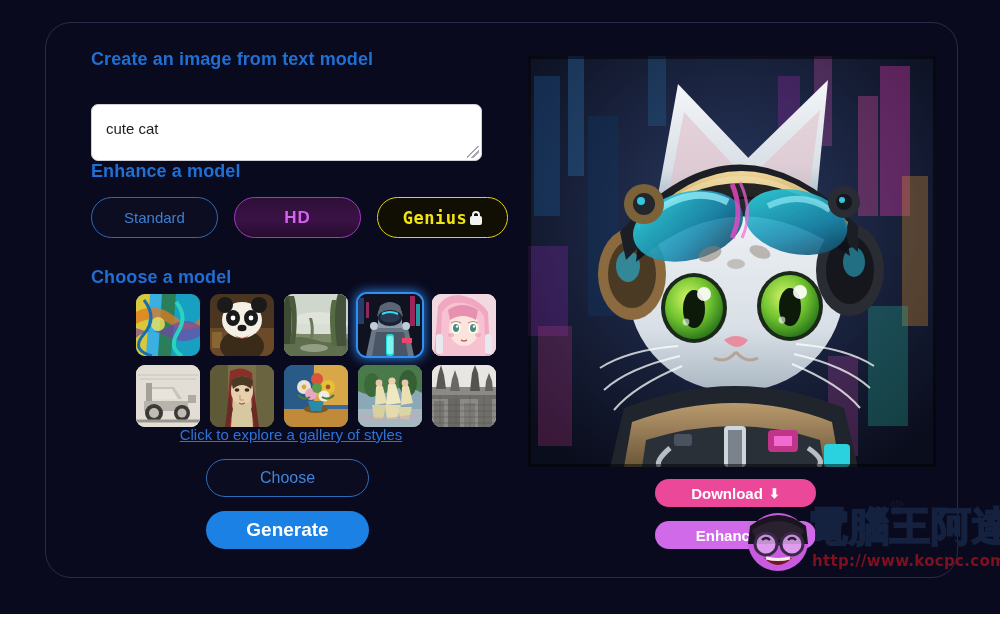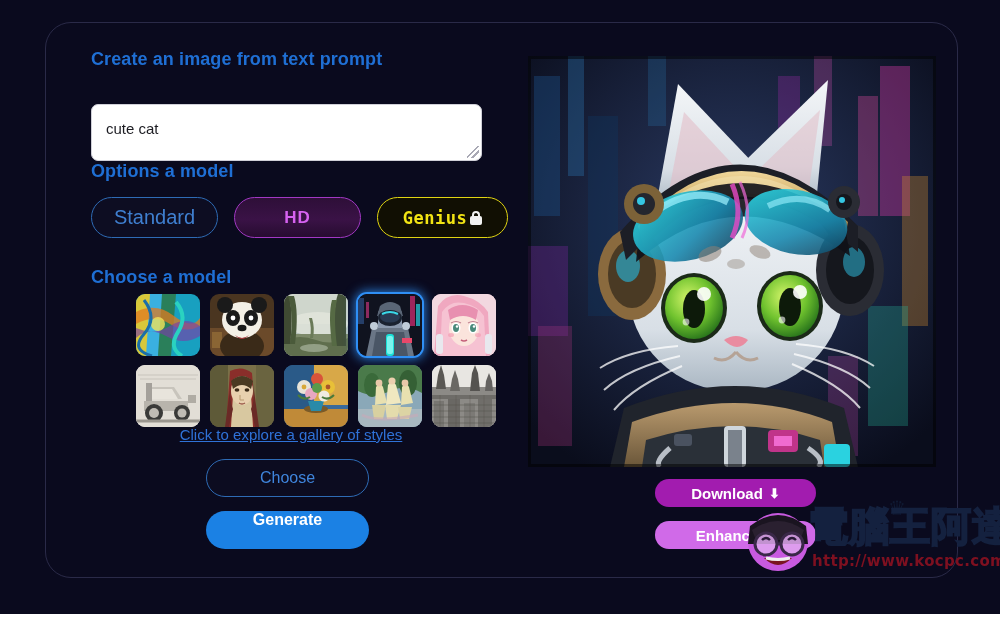--- a/index.html
+++ b/index.html
@@ -83,21 +83,21 @@
     align-items: center;
   }
   .pill {
     height: 41px;
     border-radius: 21px;
     display: flex;
     align-items: center;
     justify-content: center;
     box-sizing: border-box;
     cursor: pointer;
-    font-size: 20px;
+    font-size: 15px;
   }
   #model-standard {
     width: 127px;
     border: 1px solid #2e6bb5;
     color: #3f7fd0;
     background: #0d0d22;
   }
   #model-hd {
     width: 127px;
     border: 1px solid #a238c4;
@@ -191,43 +191,43 @@
     cursor: pointer;
     box-sizing: border-box;
   }
   #generate-btn {
     position: absolute;
     left: 115px; top: 463px;
     width: 163px; height: 38px;
     border-radius: 19px;
     background: #1b81e4;
     color: #ffffff;
-    font-size: 16px;
+    font-size: 19px;
     font-weight: 600;
-    display: flex; justify-content: center;
+    display: flex; align-items: center; justify-content: center;
     cursor: pointer;
     border: none;
   }
 
   
   #preview-frame {
     position: absolute;
     left: 528px; top: 56px;
     width: 408px; height: 411px;
     background: #000;
     overflow: hidden;
   }
   #preview-frame svg { display: block; width: 100%; height: 100%; }
 
   #download-btn {
     position: absolute;
     left: 655px; top: 479px;
     width: 161px; height: 28px;
     border-radius: 14px;
-    background: #a21caf;
+    background: #ec4899;
     color: #fff;
     font-size: 15px;
     font-weight: 600;
     display: flex; align-items: center; justify-content: center;
     gap: 6px;
     cursor: pointer;
   }
   #enhance-btn {
     position: absolute;
     left: 655px; top: 521px;
@@ -289,28 +289,28 @@
 </style>
 </head>
 <body>
 
 <div id="app">
 
   <div id="card"></div>
 
   <div id="left-col">
 
-    <div id="prompt-label" class="section-label">Create an image from text prompt</div>
+    <div id="prompt-label" class="section-label">Create an image from text model</div>
 
     <div id="prompt-box">
       <div id="prompt-text">cute cat</div>
       <div id="resize-grip"></div>
     </div>
 
-    <div id="model-label" class="section-label">Options a model</div>
+    <div id="model-label" class="section-label">Enhance a model</div>
 
     <div id="model-row">
       <div class="pill" id="model-standard">
         <span>Standard</span>
       </div>
       <div class="pill" id="model-hd">
         <span>HD</span>
       </div>
       <div class="pill" id="model-genius">
         <span>Genius</span>

